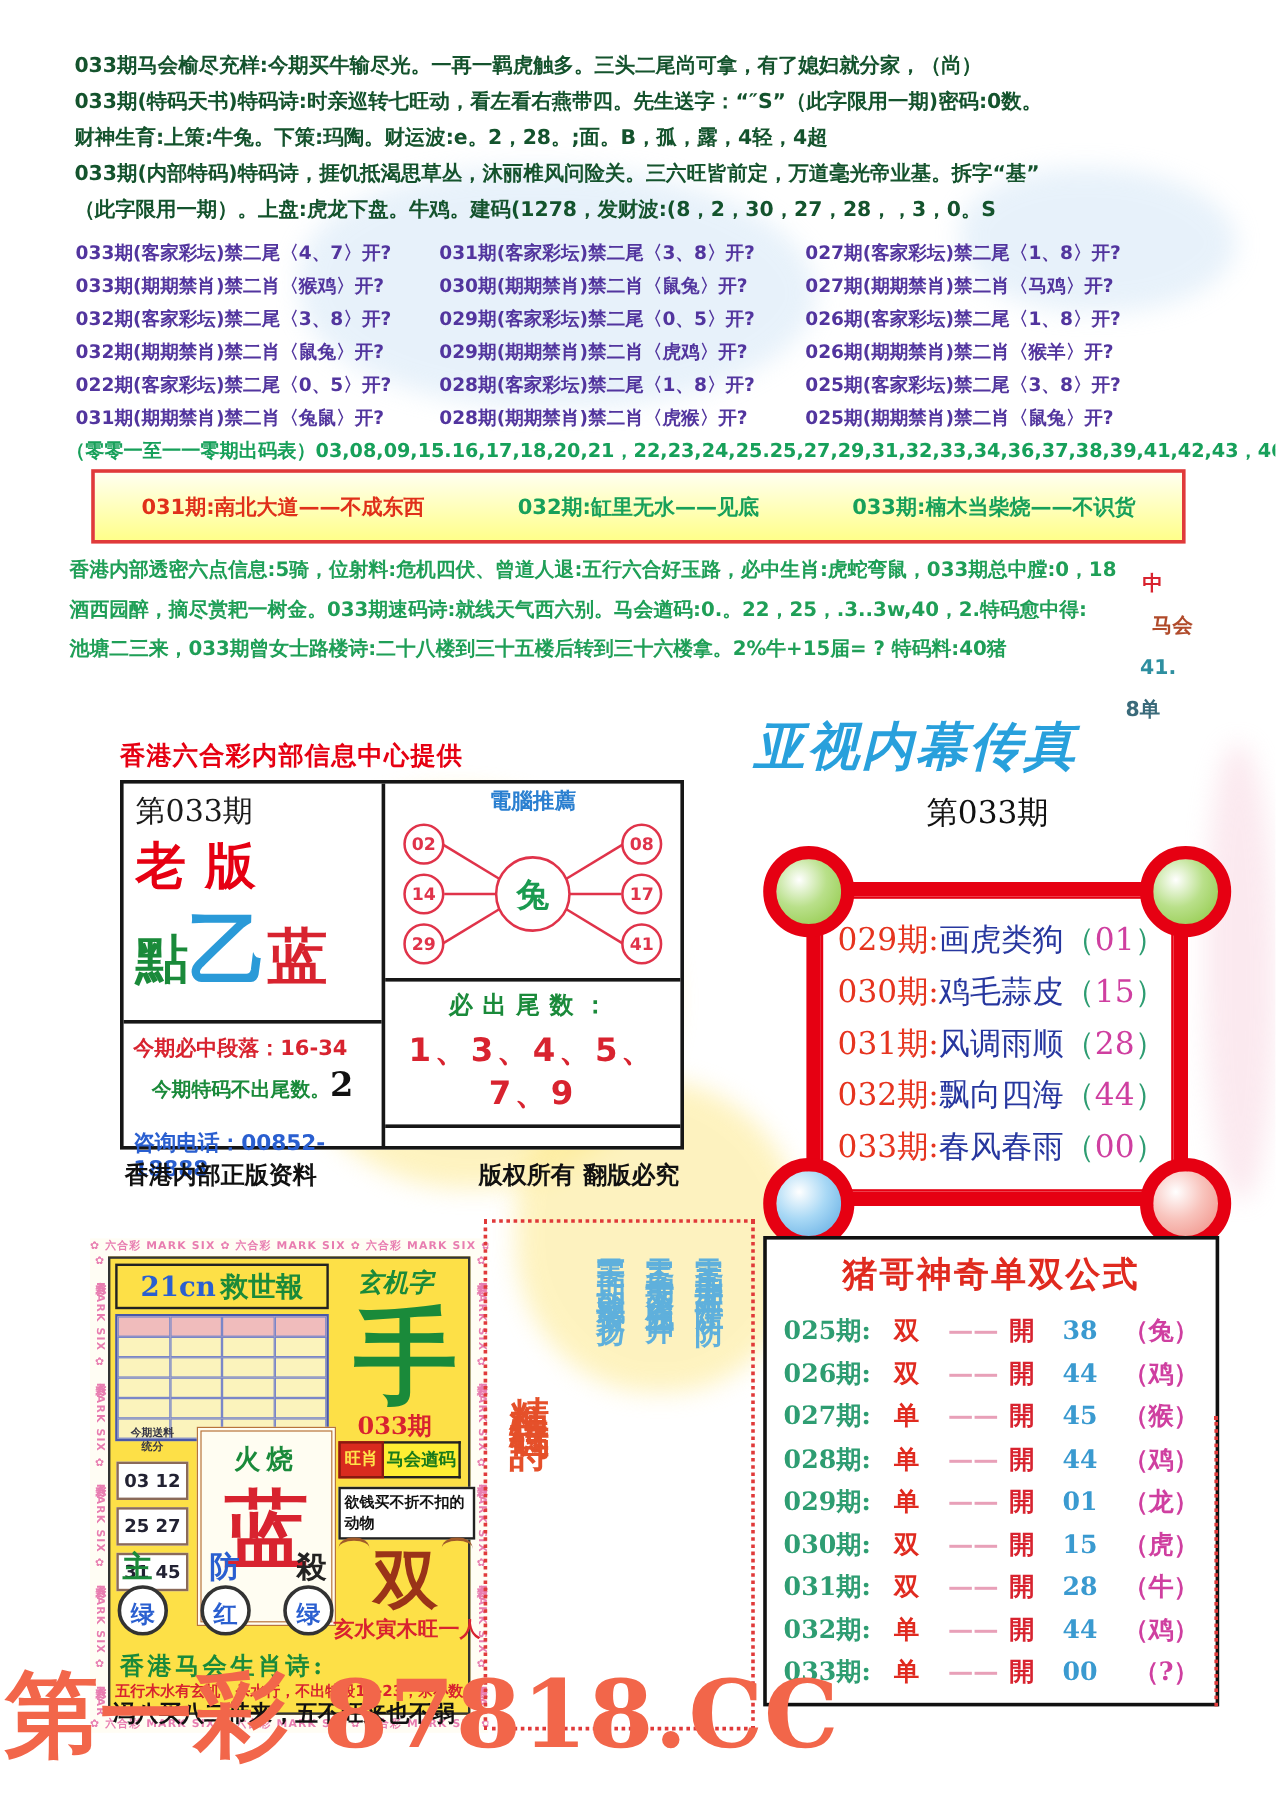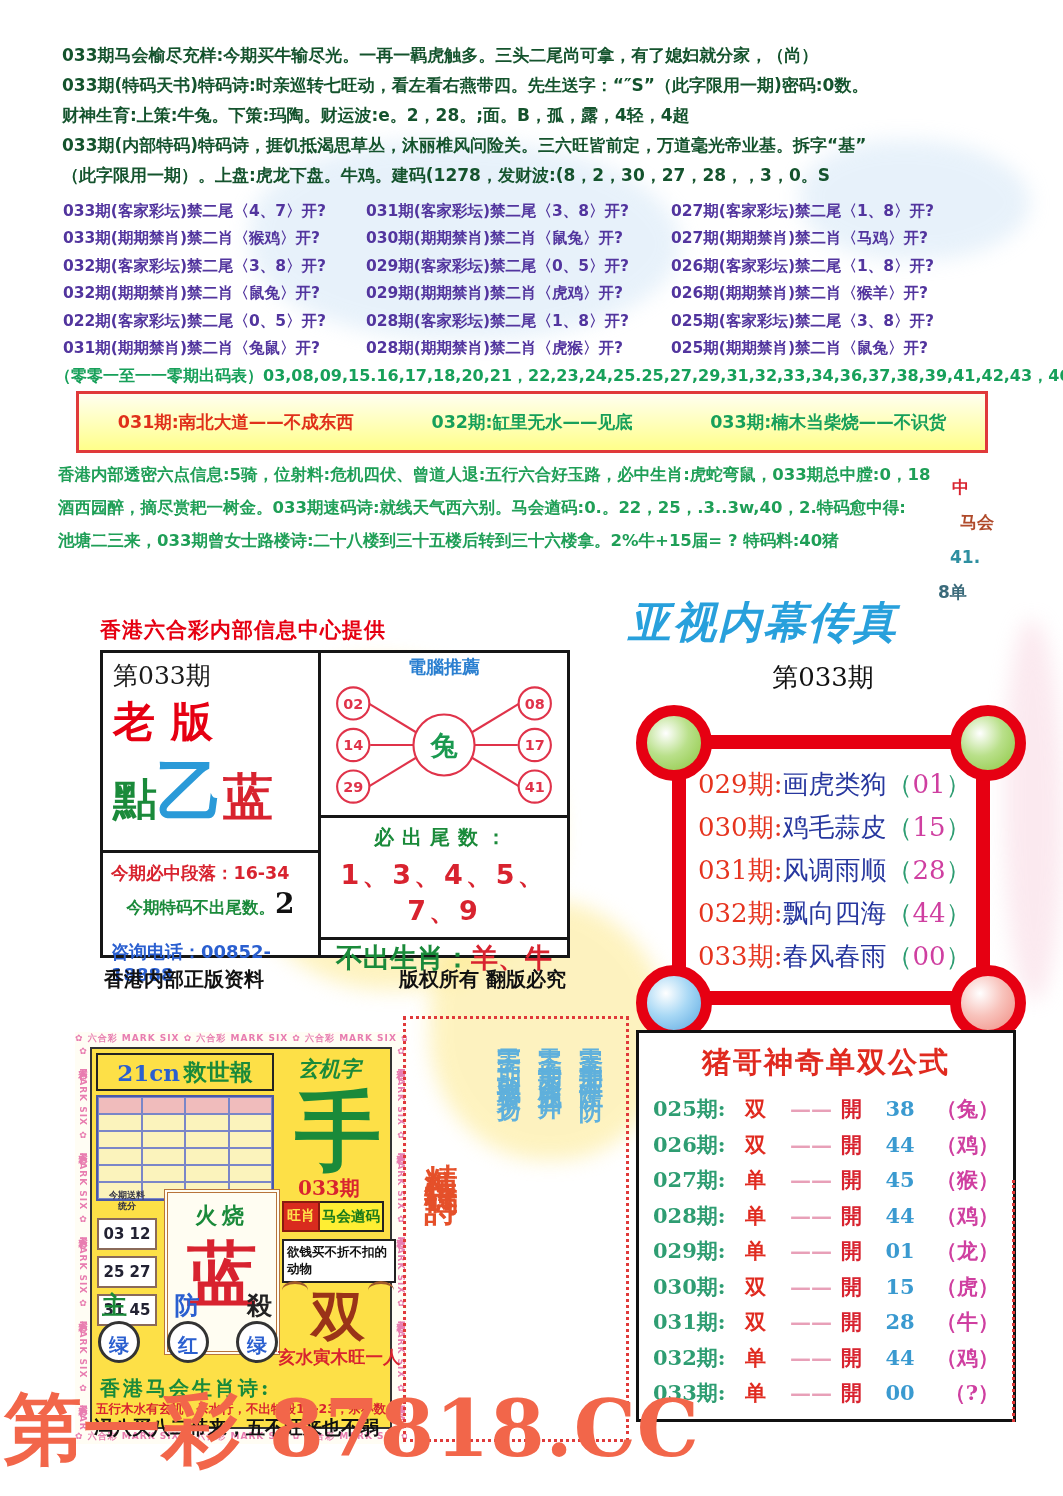--- a/index.html
+++ b/index.html
@@ -256,24 +256,20 @@
               <text x="252" y="81">17</text>
               <text x="252" y="130">41</text>
             </g>
             <text x="145" y="87" font-size="32" font-weight="bold" fill="#1a9a50" text-anchor="middle">兔</text>
           </svg>
         </div>
         <div class="hk-cell-weishu">
           <span class="hk-weishu-label">必出尾数：</span>
           <span class="hk-weishu-val">1、3、4、5、7、9</span>
         </div>
-        <div class="hk-cell-sx">
-          <span class="hk-sx-label">不出生肖：</span>
-          <span class="hk-sx-val">羊、牛</span>
-        </div>
       </div>
     </div>
     <div class="hk-footer serif">
       <span>香港内部正版资料</span>
       <span>版权所有  翻版必究</span>
     </div>
   </div>
 
   <div class="yashi">
     <div class="yashi-title serif">亚视内幕传真</div>

